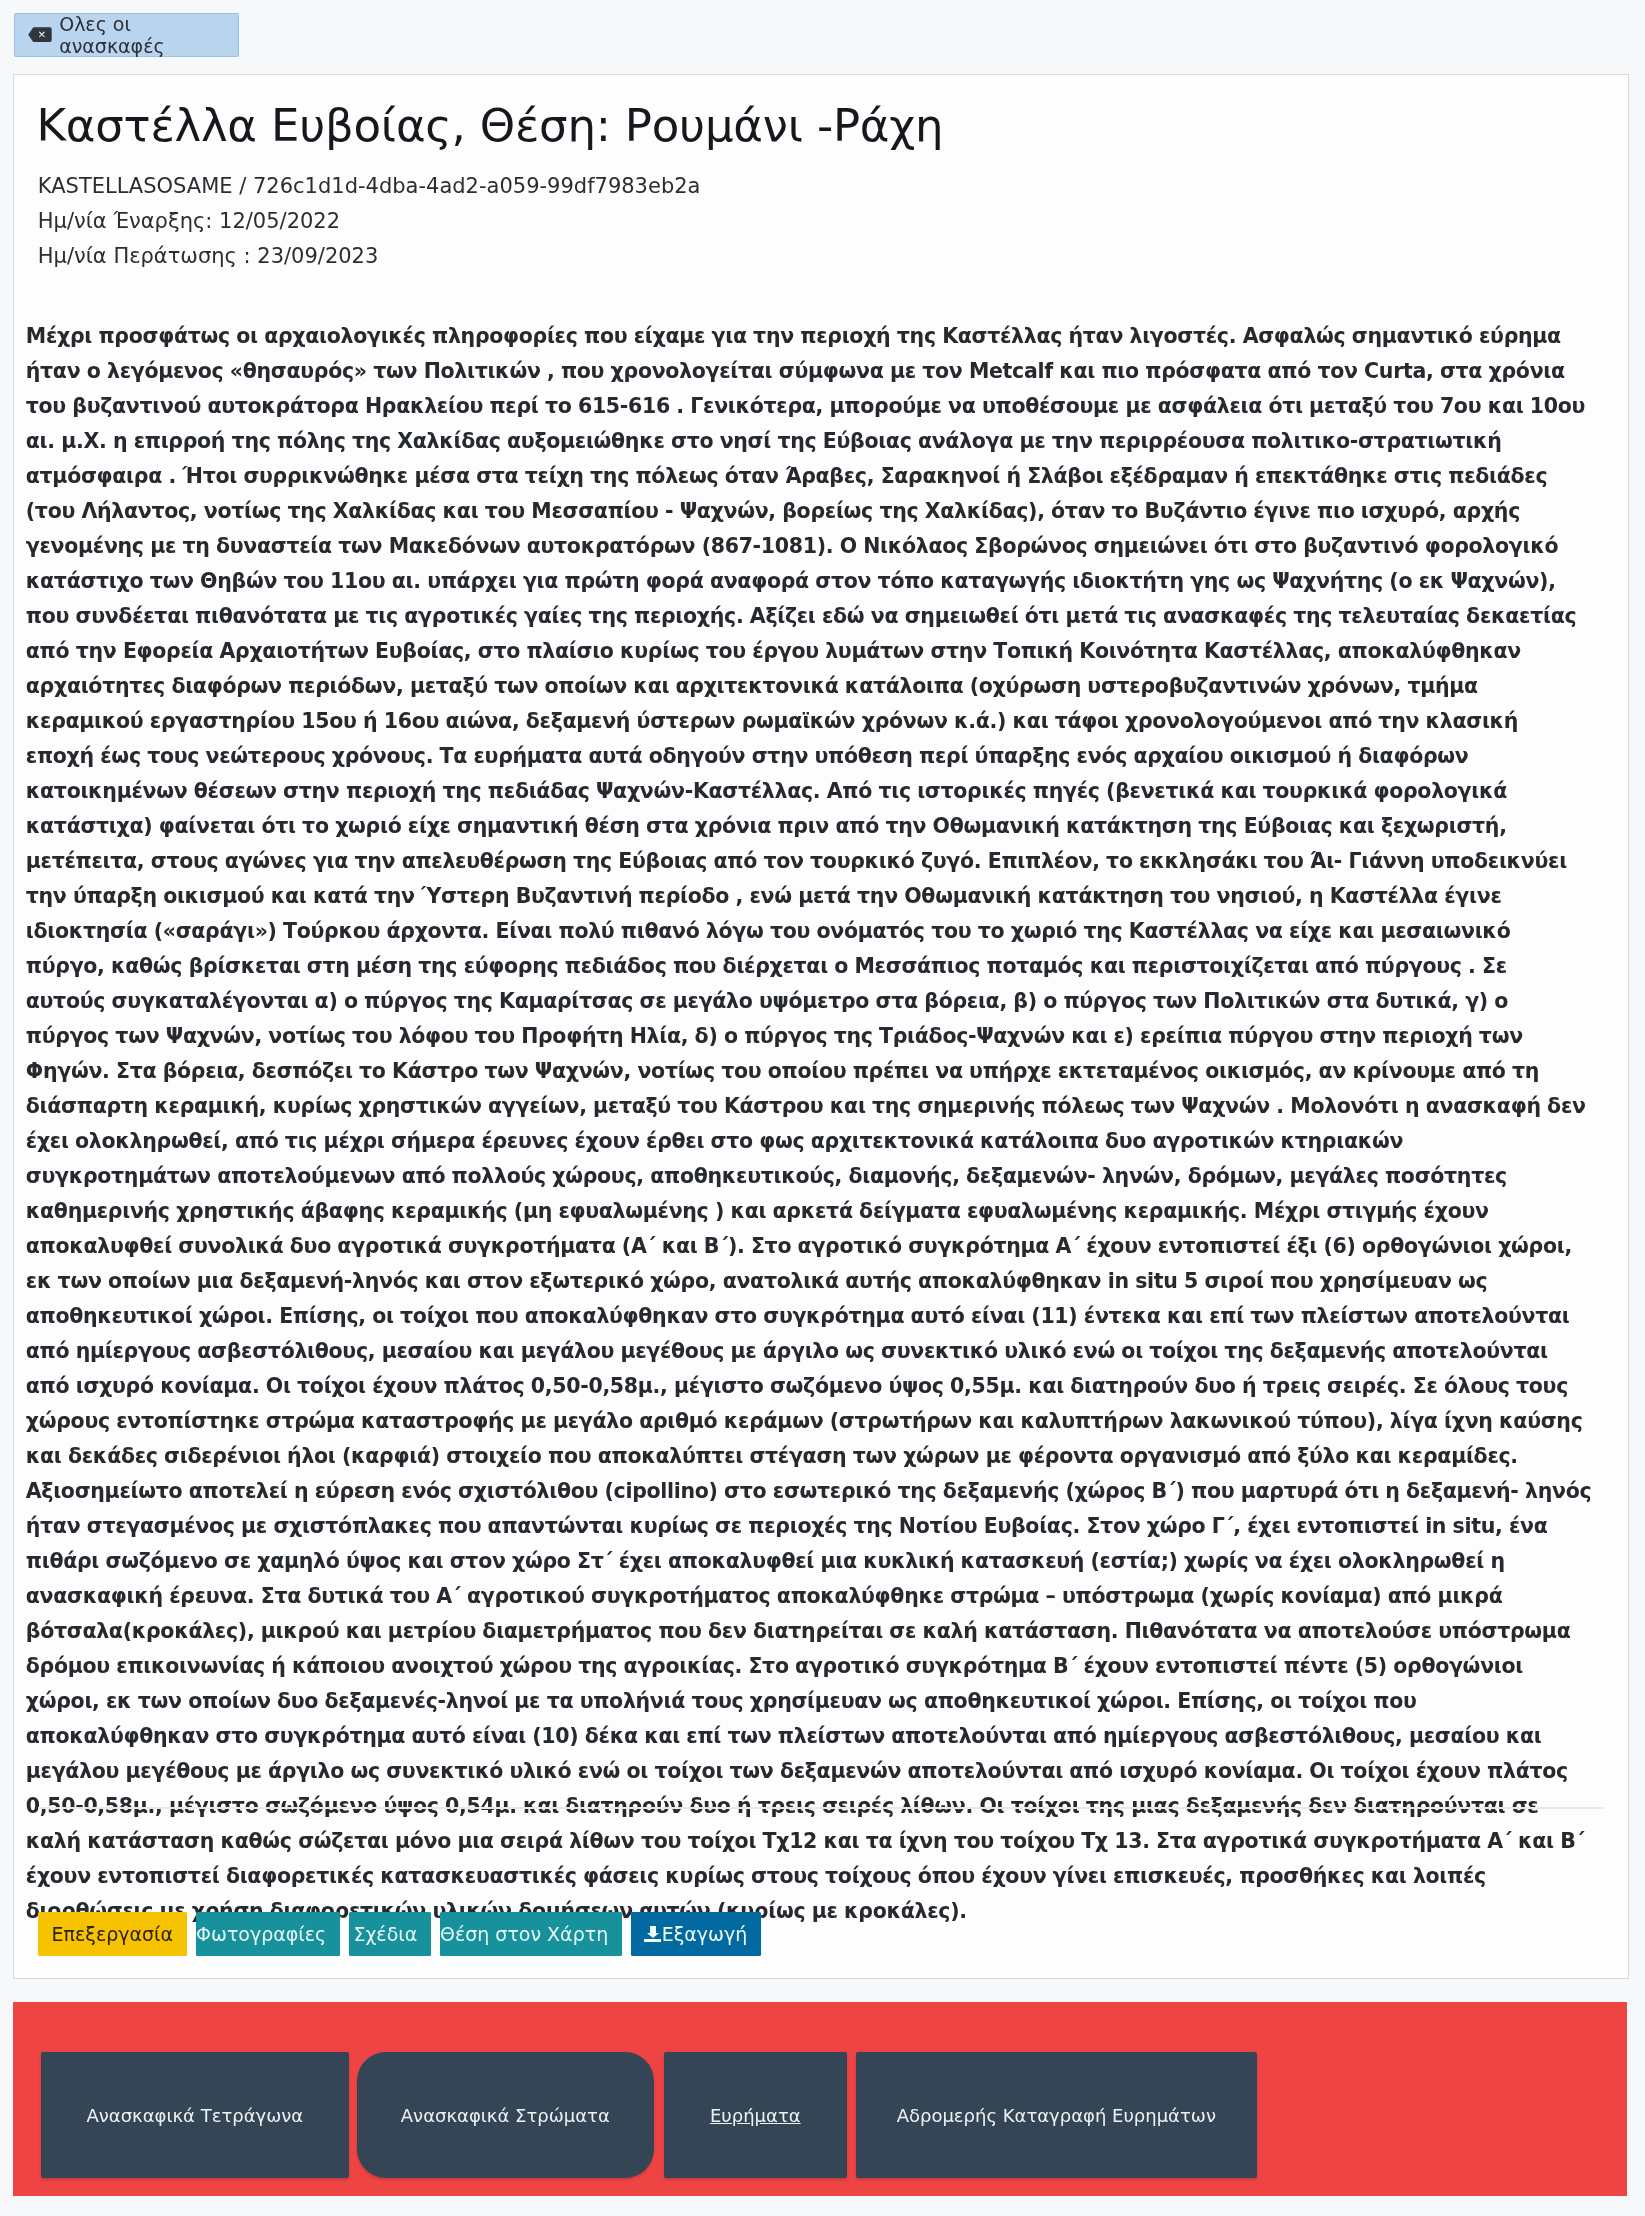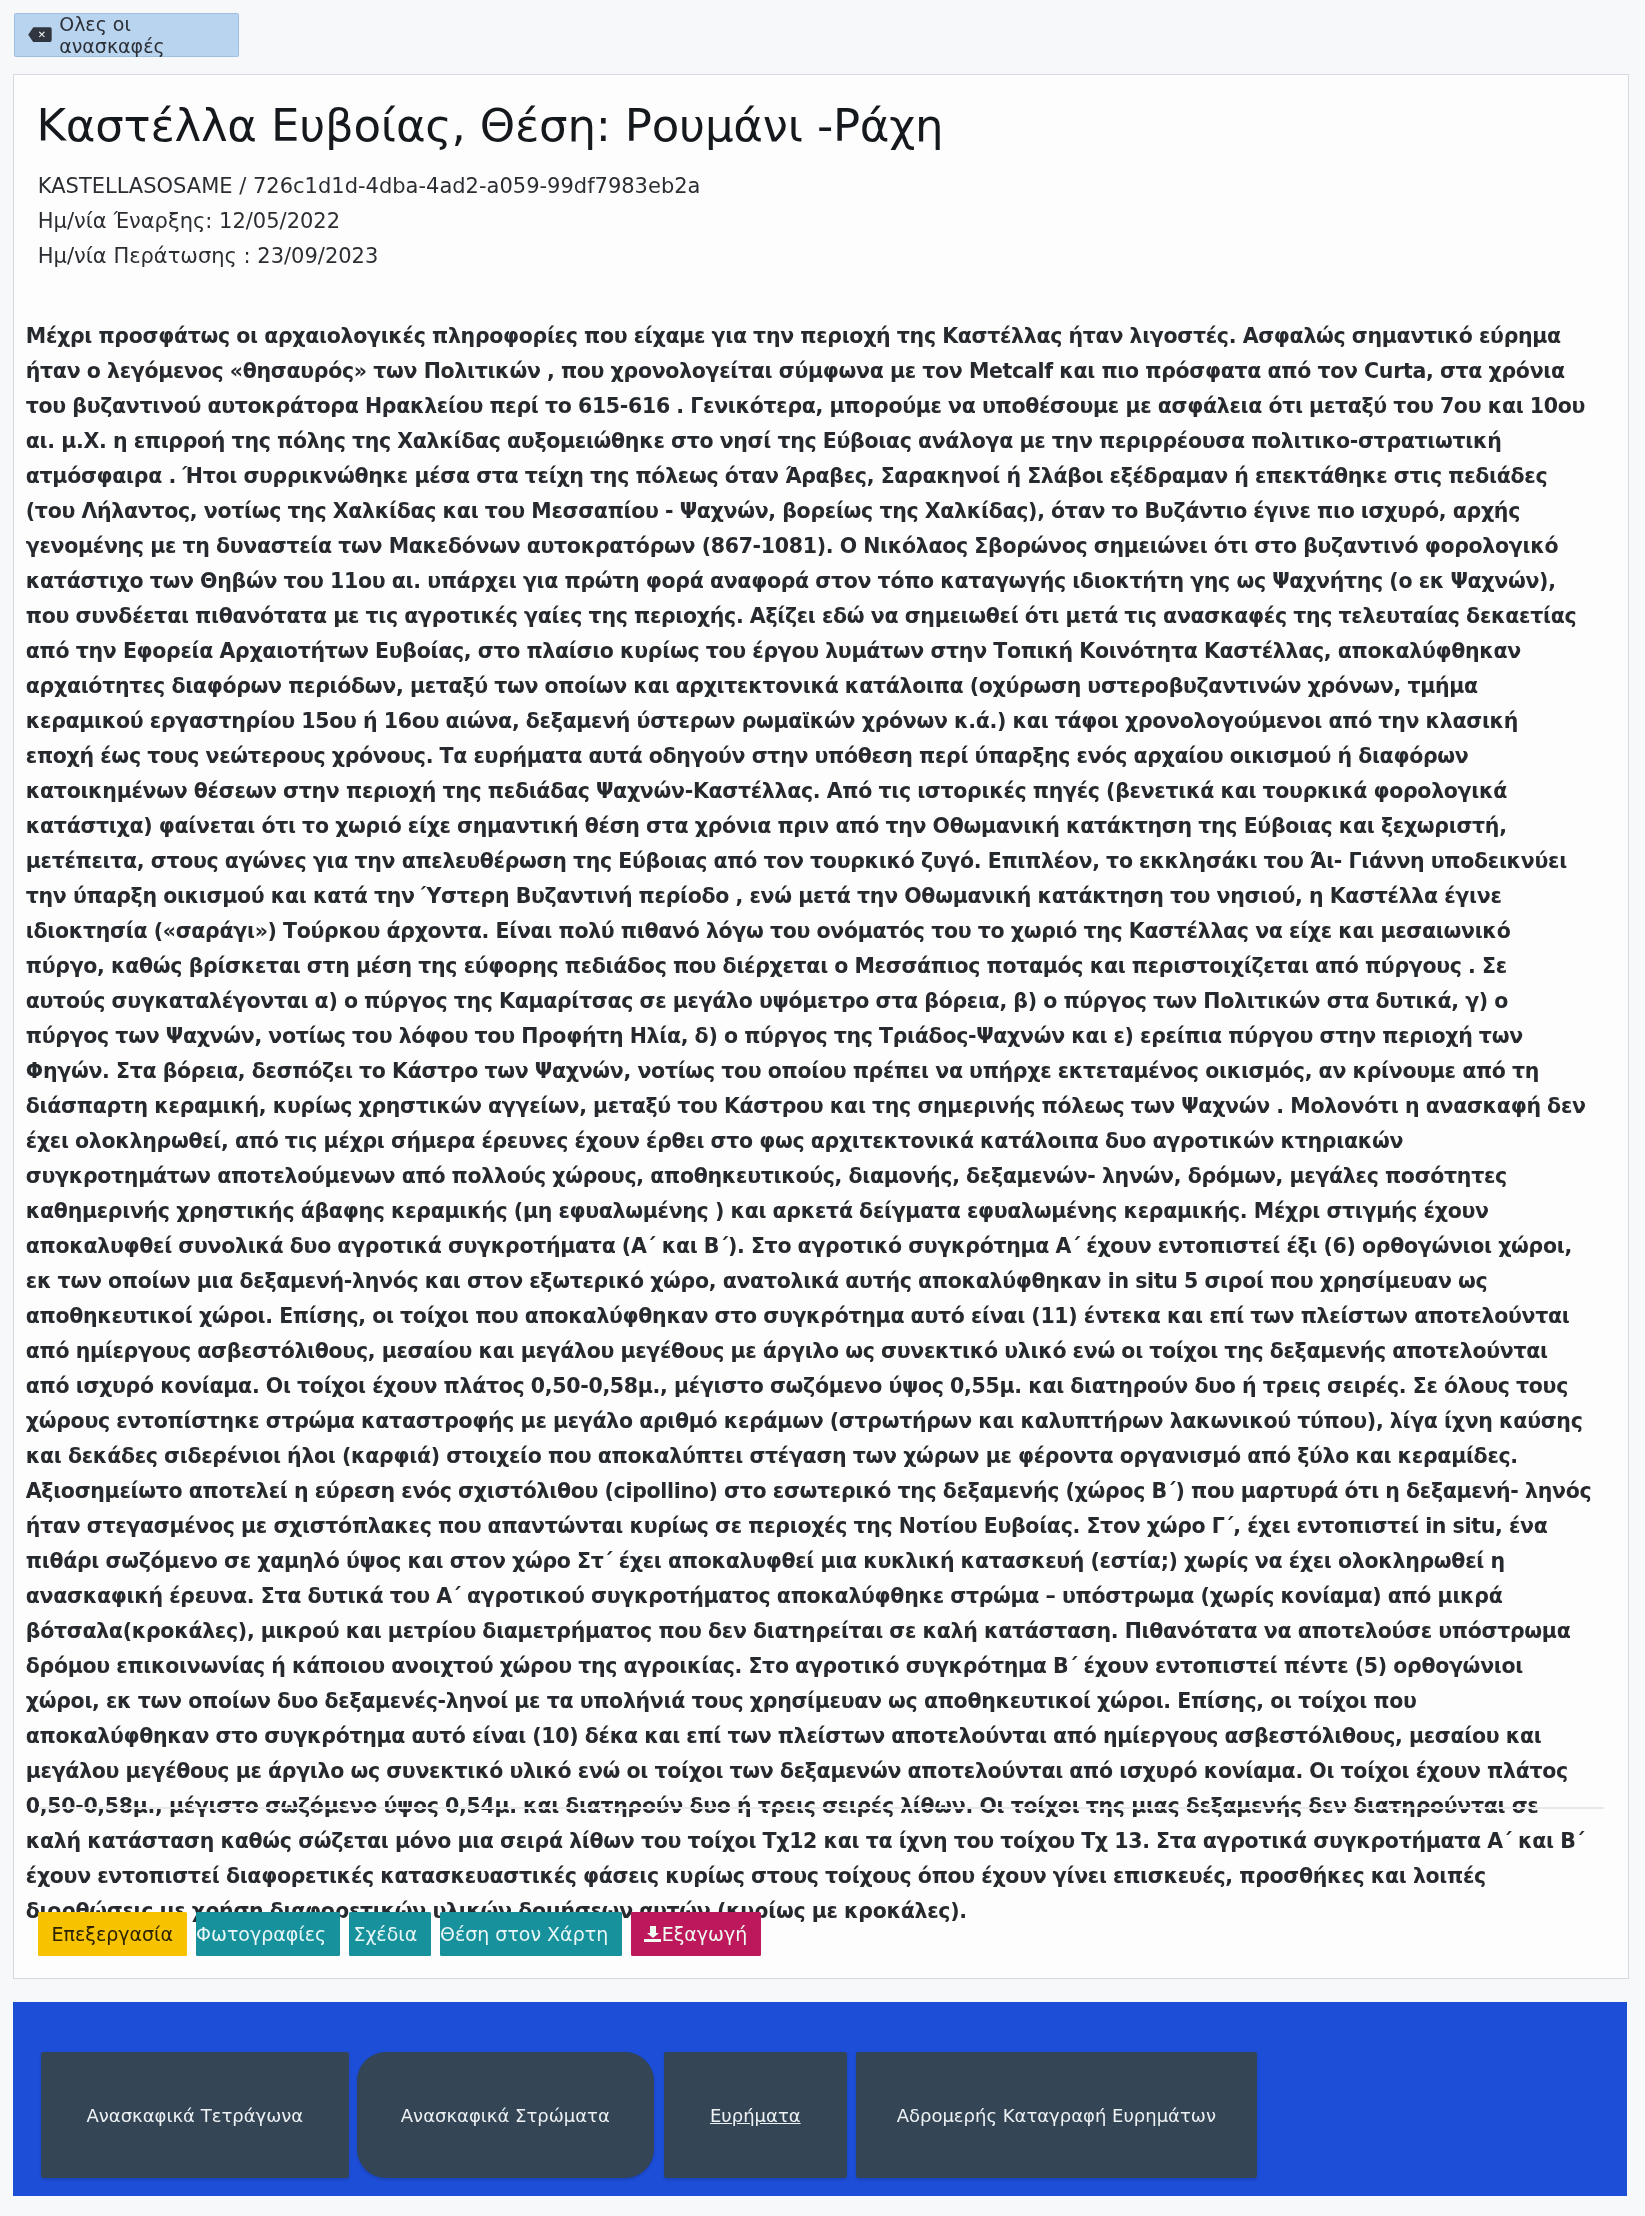--- a/index.html
+++ b/index.html
@@ -41,28 +41,28 @@
   .divider { position: absolute; left: 24px; right: 24px; top: 1732px; height: 1.5px; background: #e6e8ea; }
   .stamps { position: absolute; left: 24px; top: 1758px; font-size: 16.6px; line-height: 27px; color: #4a4f56; }
   .actions { position: absolute; left: 24px; top: 1837px; display: flex; gap: 9px; }
   .btn {
     height: 44px; box-sizing: border-box; padding: 0 13.6px;
     display: flex; align-items: center; gap: 6px;
     font-size: 19px; border-radius: 1.5px; cursor: pointer; white-space: nowrap;
   }
   .btn-warning { background: #f7c300; color: #2a2200; width: 149px; justify-content: center; }
   .btn-info { background: #17919b; color: #eaf7f8; justify-content: flex-end; }
-  .btn-success { background: #be185d; color: #f0fbf2; justify-content: center; }
+  .btn-success { background: #0369a1; color: #f0fbf2; justify-content: center; }
   .btn .dl-icon { width: 16.6px; height: 16.6px; position: relative; }
   .btn .dl-icon::before { content: ""; position: absolute; left: 5.3px; top: 0; width: 6px; height: 7.5px; background: #f0fbf2; }
   .btn .dl-icon::after { content: ""; position: absolute; left: 2.3px; top: 6.8px; border-left: 6px solid transparent; border-right: 6px solid transparent; border-top: 5.3px solid #f0fbf2; }
   .btn .dl-tray { position: absolute; left: 0; bottom: 0; width: 16.6px; height: 3.8px; background: #f0fbf2; }
   .nav-area {
     position: absolute; left: 12.8px; top: 2002px; width: 1614px; height: 194px;
-    background: #1d4ed8;
+    background: #ef4444;
   }
   .nav-box {
     position: absolute; top: 50px; height: 126px;
     background: #344555; border-radius: 2.3px;
     box-shadow: 0 1.5px 3px rgba(0,0,0,0.15);
     display: flex; align-items: center; justify-content: center;
     color: #eef2f5; font-size: 18px; cursor: pointer;
   }
 </style>
 </head>

